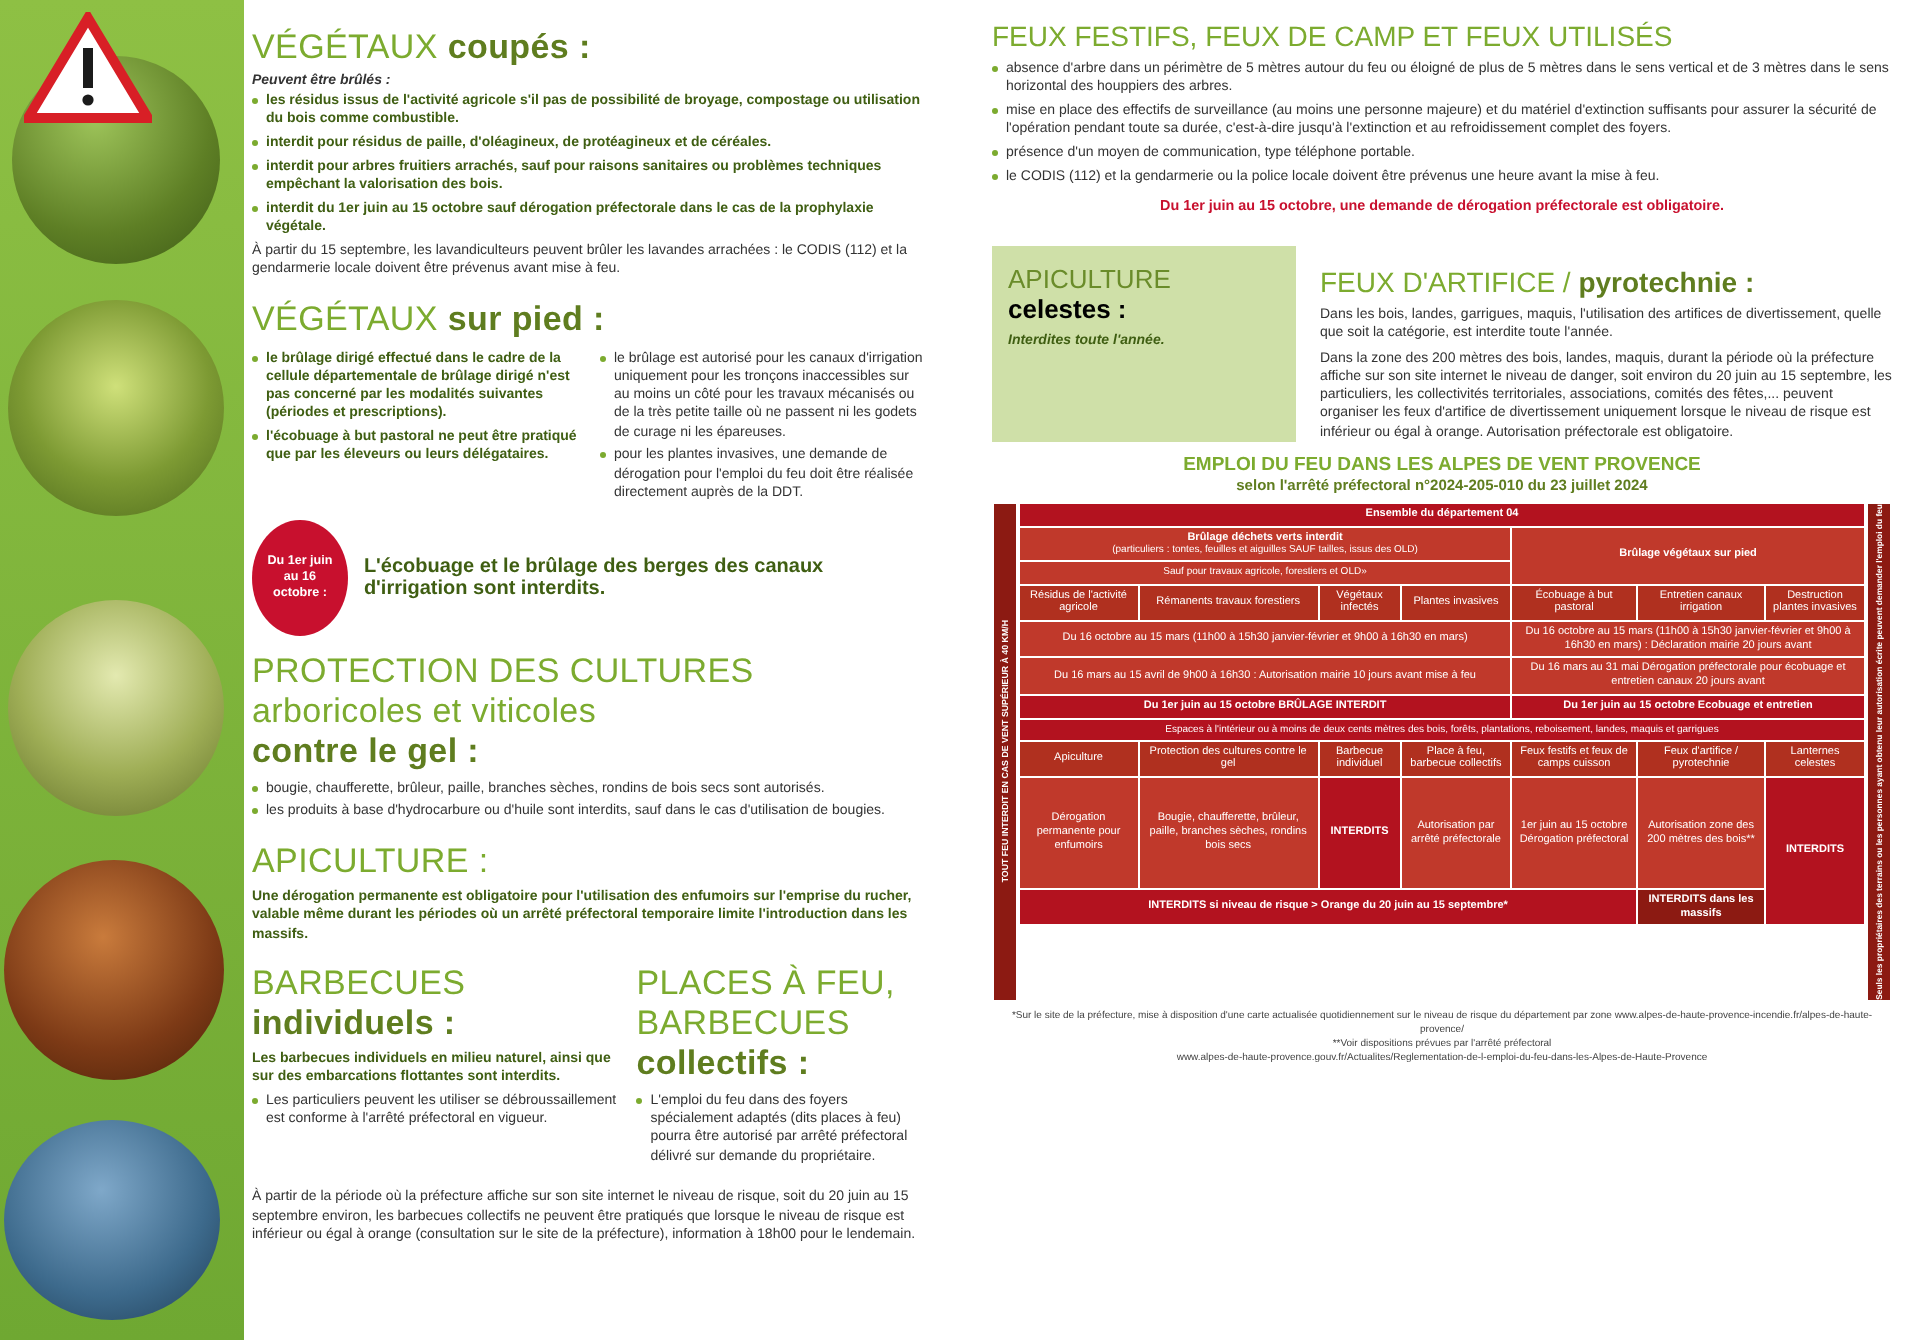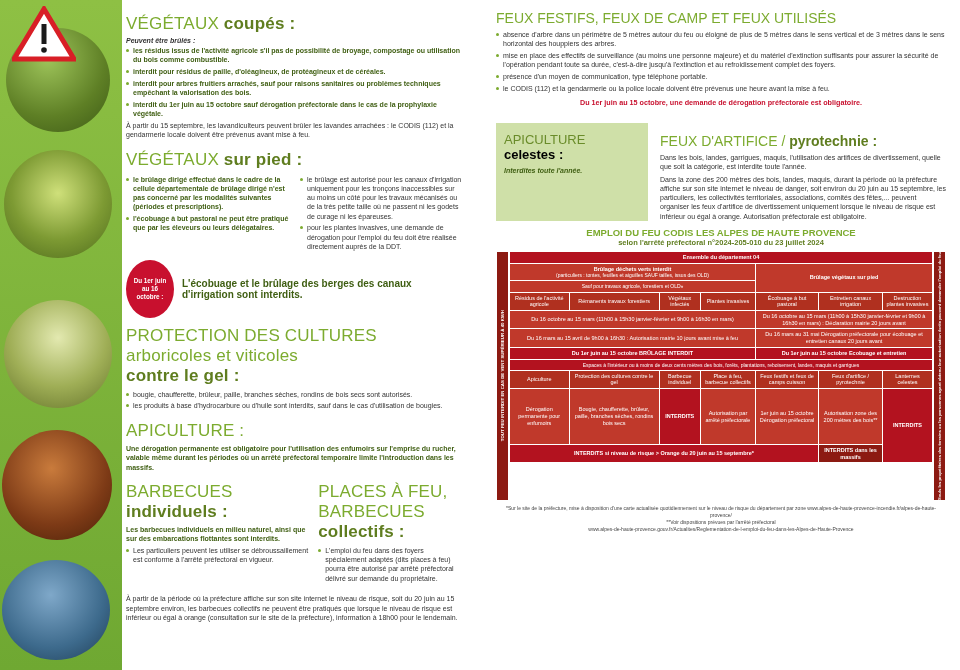--- a/index.html
+++ b/index.html
@@ -245,21 +245,21 @@
         </div>
         <div style="flex:1;margin-top:18px;">
           <h2 class="big">
             <span>FEUX D'ARTIFICE / </span><b>pyrotechnie :</b>
           </h2>
           <p class="para" style="margin-top:4px;">Dans les bois, landes, garrigues, maquis, l'utilisation des artifices de divertissement, quelle que soit la catégorie, est interdite toute l'année.</p>
           <p class="para">Dans la zone des 200 mètres des bois, landes, maquis, durant la période où la préfecture affiche sur son site internet le niveau de danger, soit environ du 20 juin au 15 septembre, les particuliers, les collectivités territoriales, associations, comités des fêtes,... peuvent organiser les feux d'artifice de divertissement uniquement lorsque le niveau de risque est inférieur ou égal à orange. Autorisation préfectorale est obligatoire.</p>
         </div>
       </div>
 
-      <div class="tabletitle">EMPLOI DU FEU CODIS LES ALPES DE HAUTE PROVENCE</div>
+      <div class="tabletitle">EMPLOI DU FEU DANS LES ALPES DE VENT PROVENCE</div>
       <div class="tablesub">selon l'arrêté préfectoral n°2024-205-010 du 23 juillet 2024</div>
 
       <div style="display:flex; margin-top:4px;">
         <div class="hdrdark" style="width:13px; display:flex; align-items:center; justify-content:center; border:1px solid #fff;">
           <span class="vert" style="font-size:4.4px;">TOUT FEU INTERDIT EN CAS DE VENT SUPÉRIEUR À 40 KM/H</span>
         </div>
 
         <div style="flex:1;">
           <table class="t">
             <tbody>

